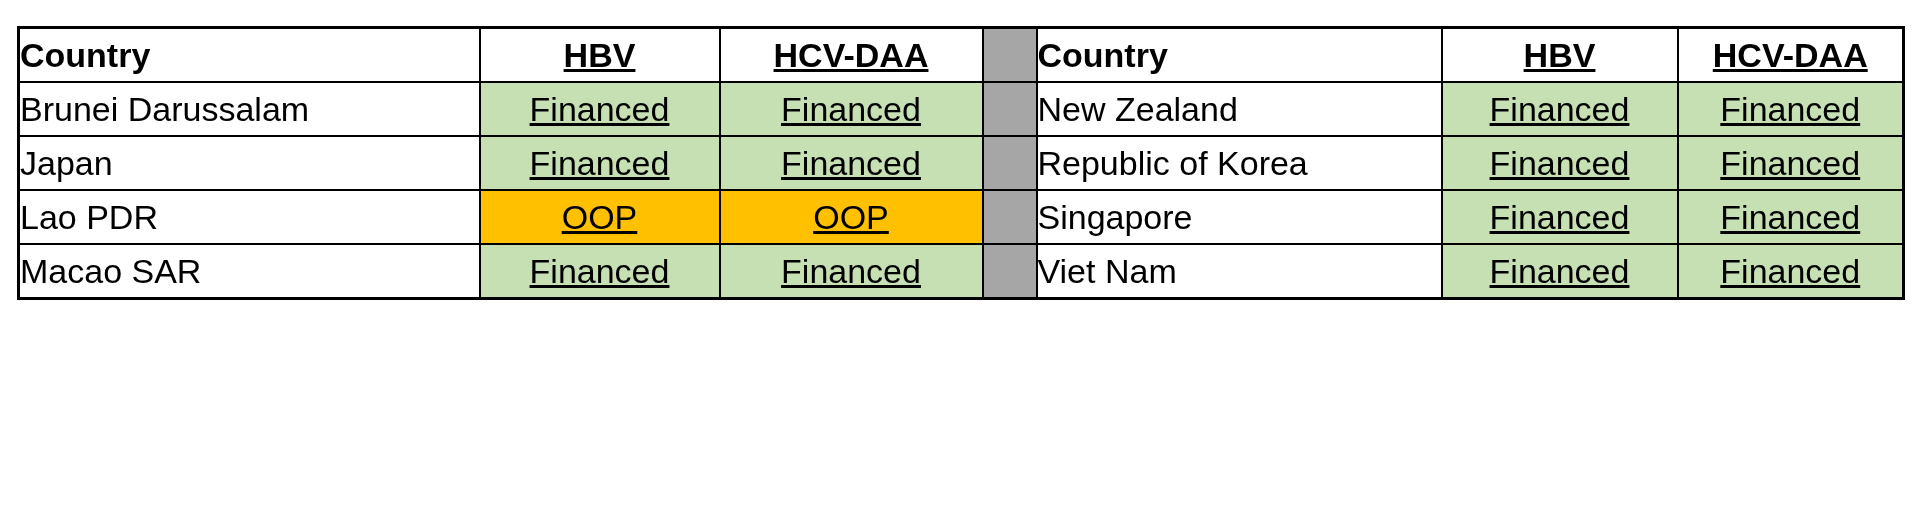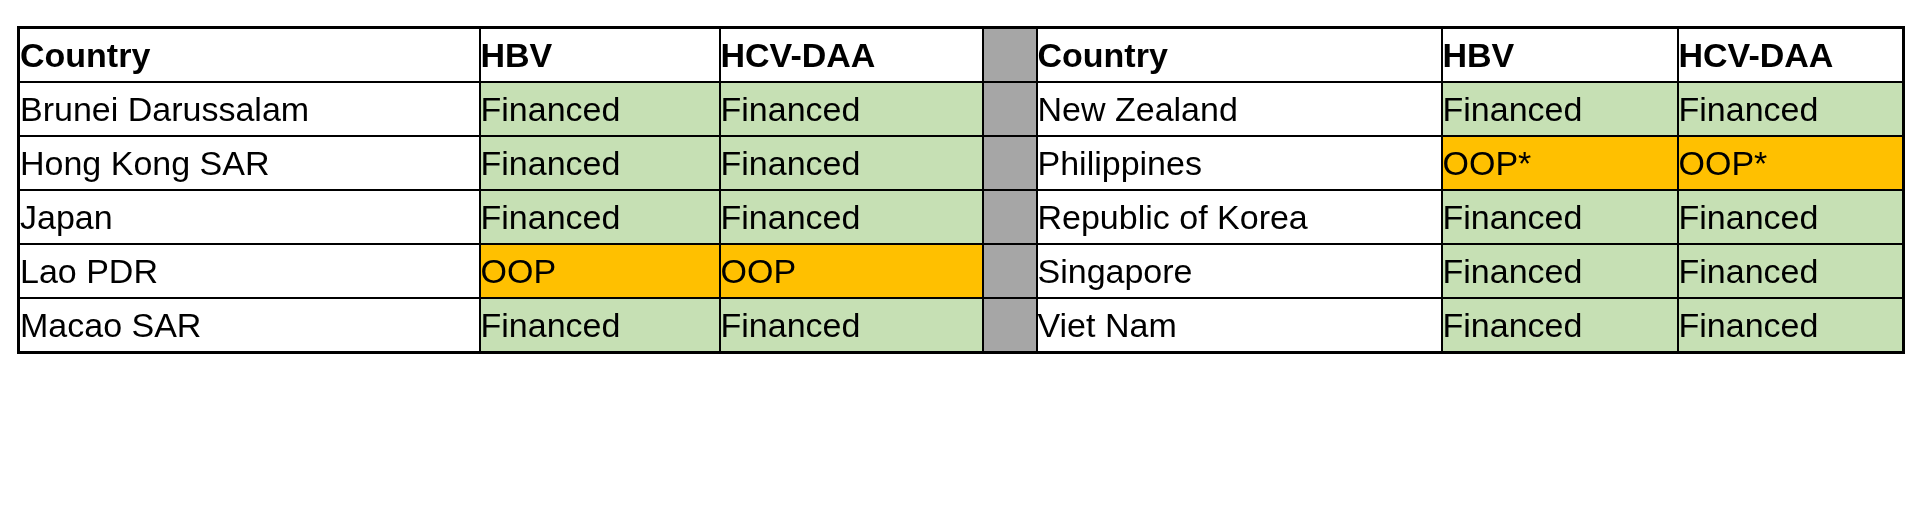--- a/index.html
+++ b/index.html
@@ -30,21 +30,21 @@
   }
   .fin-table th { font-weight: bold; }
   .col-country-l { width: 461px; }
   .col-hbv-l     { width: 240px; }
   .col-hcv-l     { width: 263px; }
   .col-sep       { width: 54px;  }
   .col-country-r { width: 405px; }
   .col-hbv-r     { width: 236px; }
   .col-hcv-r     { width: 226px; }
   .country { text-align: left; padding-left: 12px; }
-  .status  { text-align: left; }
+  .status  { text-align: center; text-decoration: underline; }
   .financed { background: var(--financed, #C6E0B4); }
   .oop      { background: var(--oop, #FFC000); }
   .empty    { background: #ffffff; }
   .sep      { background: var(--sep, #A6A6A6); }
   sup.fnote { font-size: 62%; line-height: 0; }
 </style>
 </head>
 <body>
 
 <div class="canvas">
@@ -73,29 +73,20 @@
         <tr>
           <td class="country">Brunei Darussalam</td>
           <td class="status financed">Financed</td>
           <td class="status financed">Financed</td>
           <td class="sep"></td>
           <td class="country">New Zealand</td>
           <td class="status financed">Financed</td>
           <td class="status financed">Financed</td>
         </tr>
         <tr>
-          <td class="country">Hong Kong SAR</td>
-          <td class="status financed">Financed</td>
-          <td class="status financed">Financed</td>
-          <td class="sep"></td>
-          <td class="country">Philippines</td>
-          <td class="status oop">OOP*</td>
-          <td class="status oop">OOP*</td>
-        </tr>
-        <tr>
           <td class="country">Japan</td>
           <td class="status financed">Financed</td>
           <td class="status financed">Financed</td>
           <td class="sep"></td>
           <td class="country">Republic of Korea</td>
           <td class="status financed">Financed</td>
           <td class="status financed">Financed</td>
         </tr>
         <tr>
           <td class="country">Lao PDR</td>

